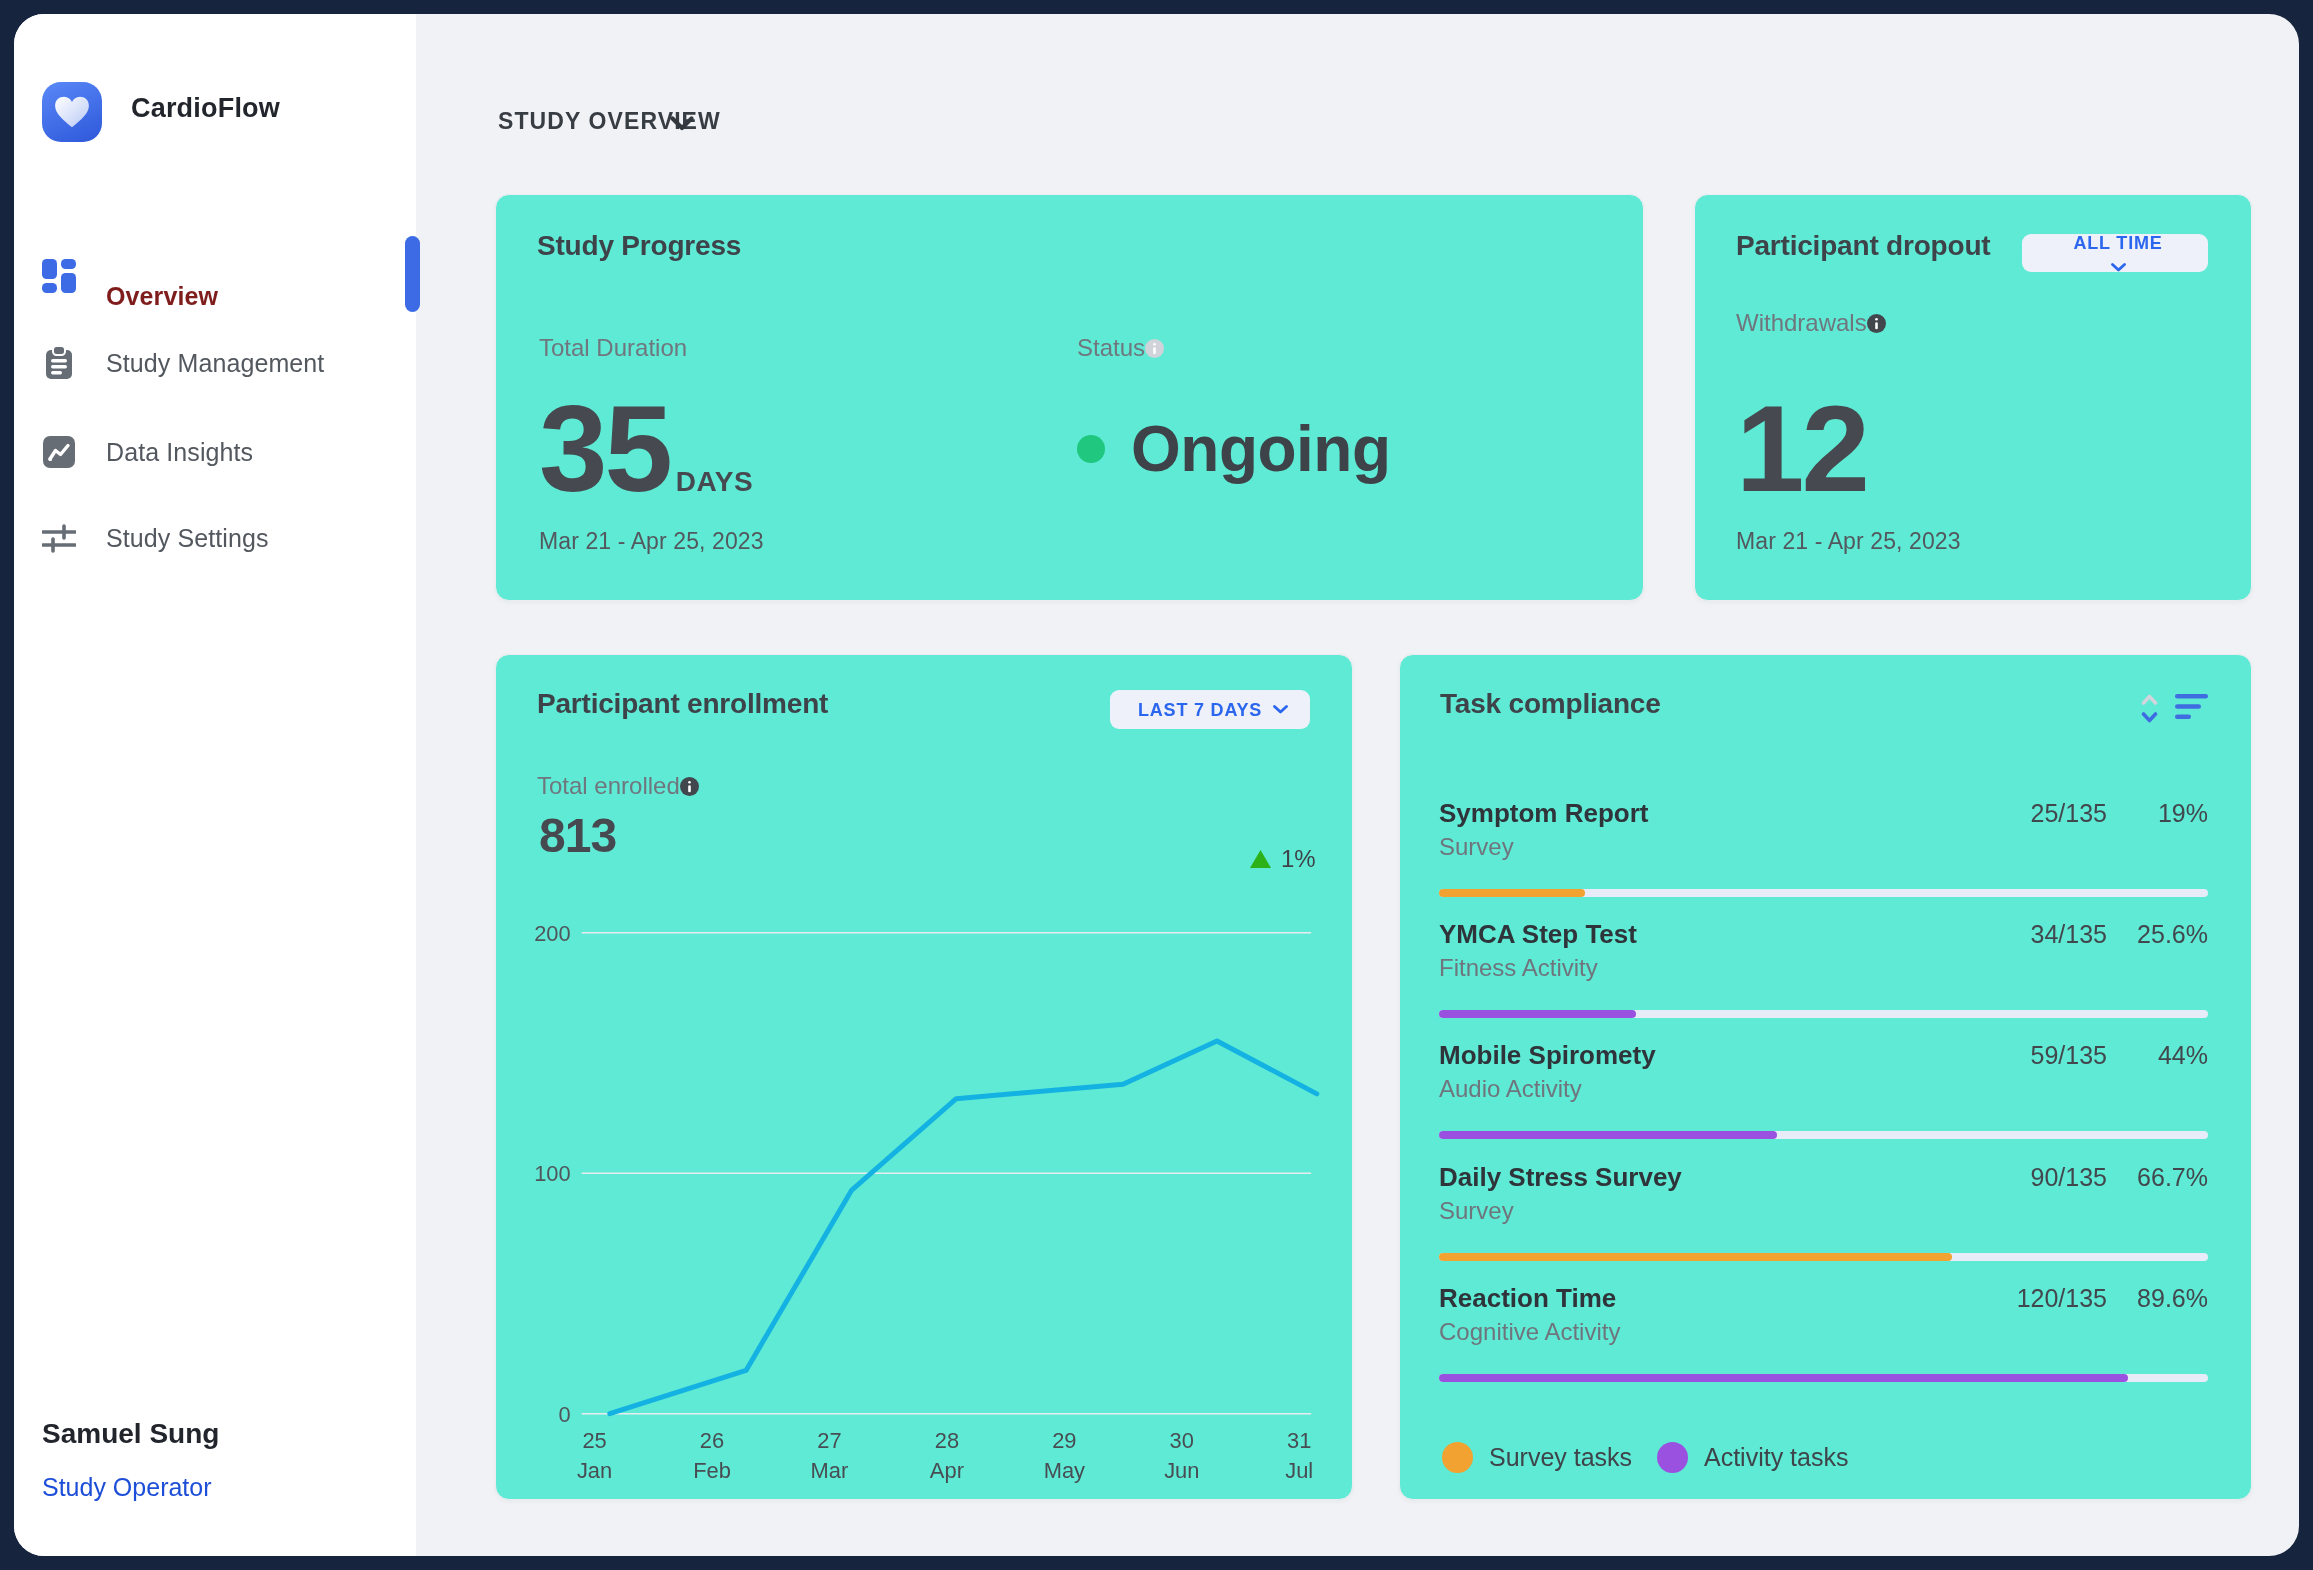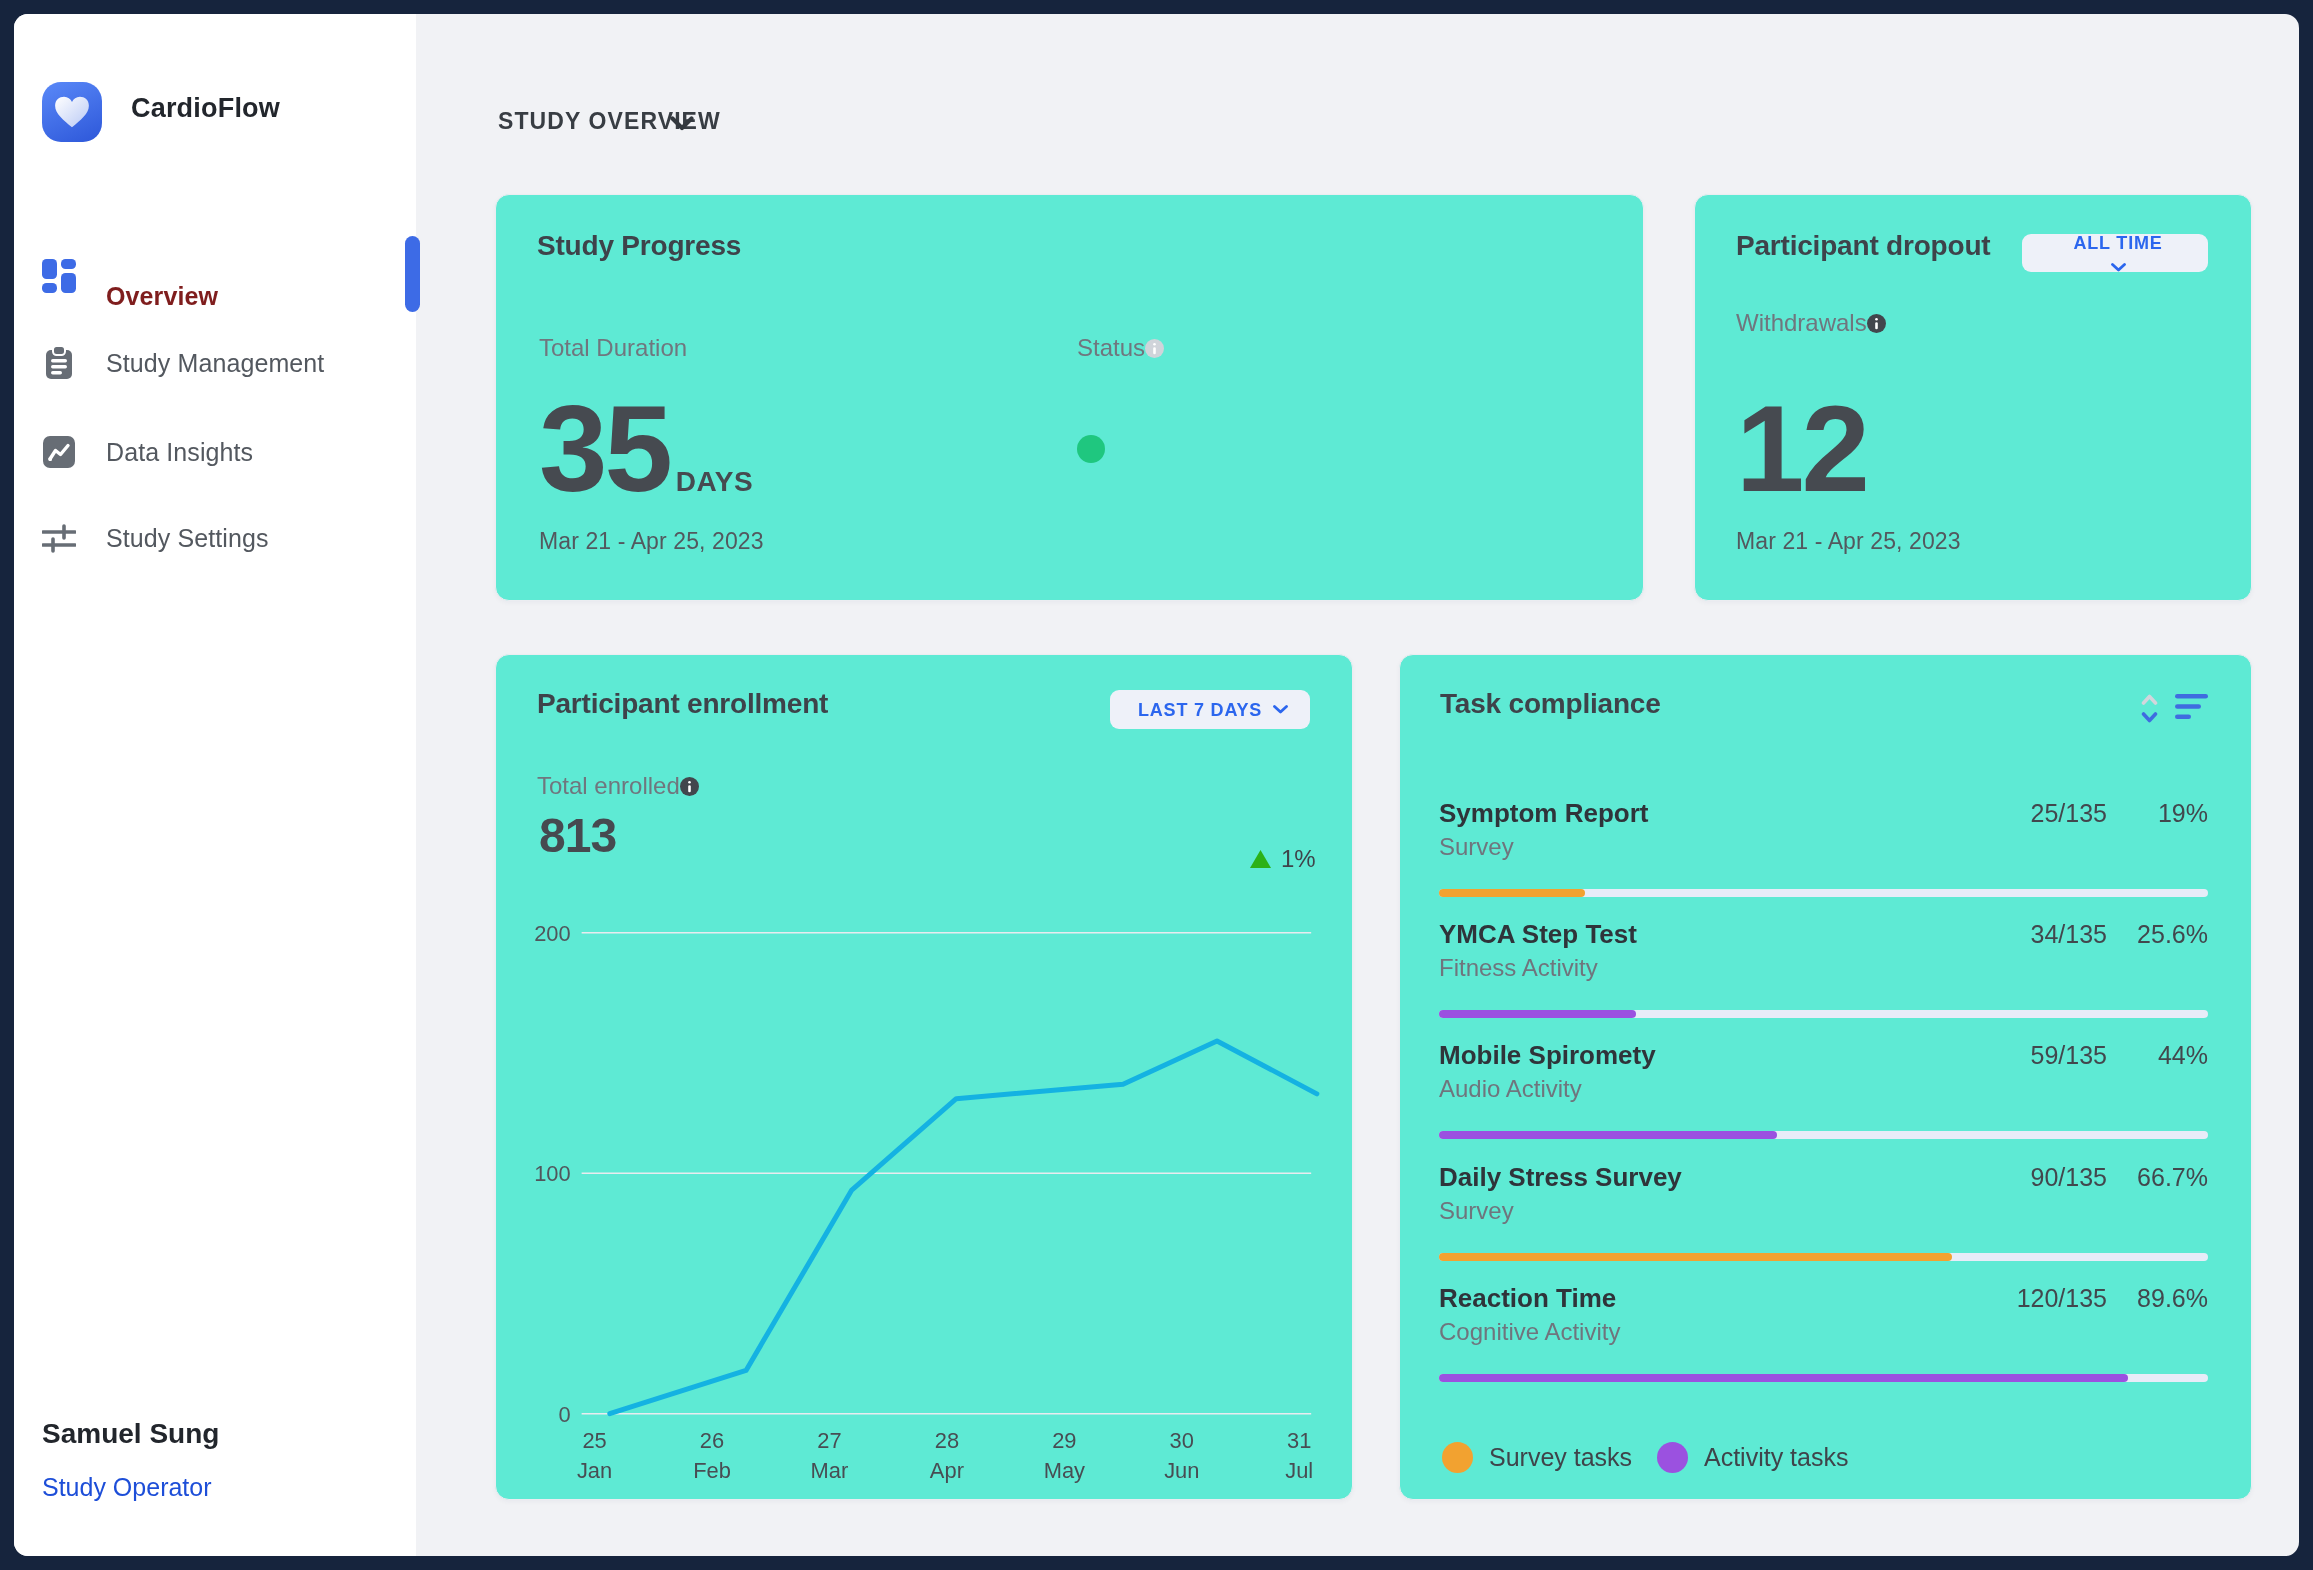--- a/index.html
+++ b/index.html
@@ -1,17 +1,17 @@
 <!DOCTYPE html>
 <html><head>
 <meta charset="utf-8">
 <style>
   html,body{margin:0;padding:0;}
   body{width:2313px;height:1570px;background:#16243d;font-family:"Liberation Sans",sans-serif;overflow:hidden;position:relative;}
-  .app{position:absolute;left:14px;top:14px;right:14px;bottom:14px;background:#f1f2f5;border-radius:14px;overflow:hidden;}
+  .app{position:absolute;left:14px;top:14px;right:14px;bottom:14px;background:#f1f2f5;border-radius:30px;overflow:hidden;}
   .sidebar{position:absolute;left:0;top:0;bottom:0;width:402px;background:#ffffff;}
   .logo{position:absolute;left:28px;top:68px;width:60px;height:60px;border-radius:19px;background:linear-gradient(155deg,#5a89f8 0%,#2d57d9 100%);display:flex;align-items:center;justify-content:center;}
   .brand{position:absolute;left:117px;top:81px;font-size:27px;font-weight:700;color:#22262c;line-height:1;letter-spacing:0.2px;}
   .nav-item{position:absolute;left:28px;height:44px;display:flex;align-items:center;}
   .nav-item .icon{width:34px;height:34px;flex:none;}
   .nav-item .lbl{margin-left:30px;font-size:25px;line-height:1;color:#53585f;font-weight:500;letter-spacing:0.1px;}
   .nav-item.active .lbl{color:#7f1d1d;font-weight:700;margin-top:40px;}
   .active-bar{position:absolute;left:391px;top:222px;width:15px;height:76px;border-radius:8px;background:#3d6be6;}
   .user-name{position:absolute;left:28px;top:1406px;font-size:28px;font-weight:700;color:#22262c;line-height:1;}
   .user-role{position:absolute;left:28px;top:1461px;font-size:25px;color:#1d4ed8;line-height:1;}
@@ -142,20 +142,21 @@
     <div class="mlabel" style="left:581px;top:141px;">
       <span>Status</span>
       <svg width="19" height="19" viewBox="0 0 19 19">
         <circle cx="9.5" cy="9.5" r="9.5" fill="#d0d4da"></circle>
         <rect x="8.2" y="4" width="2.6" height="2.6" rx="1.3" fill="#fff"></rect>
         <rect x="8.2" y="8.2" width="2.6" height="7" rx="1.3" fill="#fff"></rect>
       </svg>
     </div>
     <div class="status-row" style="left:581px;top:221px;height:66px;">
       <span class="status-dot"></span>
+      <span class="status-txt">Ongoing</span>
     </div>
   </div>
 
   <div class="card" id="card-dropout">
     <h2 style="left:41px;top:37px;">Participant dropout</h2>
     <div class="pill" style="left:327px;top:39px;width:186px;height:38px;flex-direction:column;">
       <span class="ptxt">ALL TIME</span>
       <svg width="15" height="9" viewBox="0 0 15 9">
           <polyline points="1.5,1.5 7.5,7 13.5,1.5" fill="none" stroke="#2b66ee" stroke-width="2.8" stroke-linecap="round" stroke-linejoin="round"></polyline>
         </svg>

